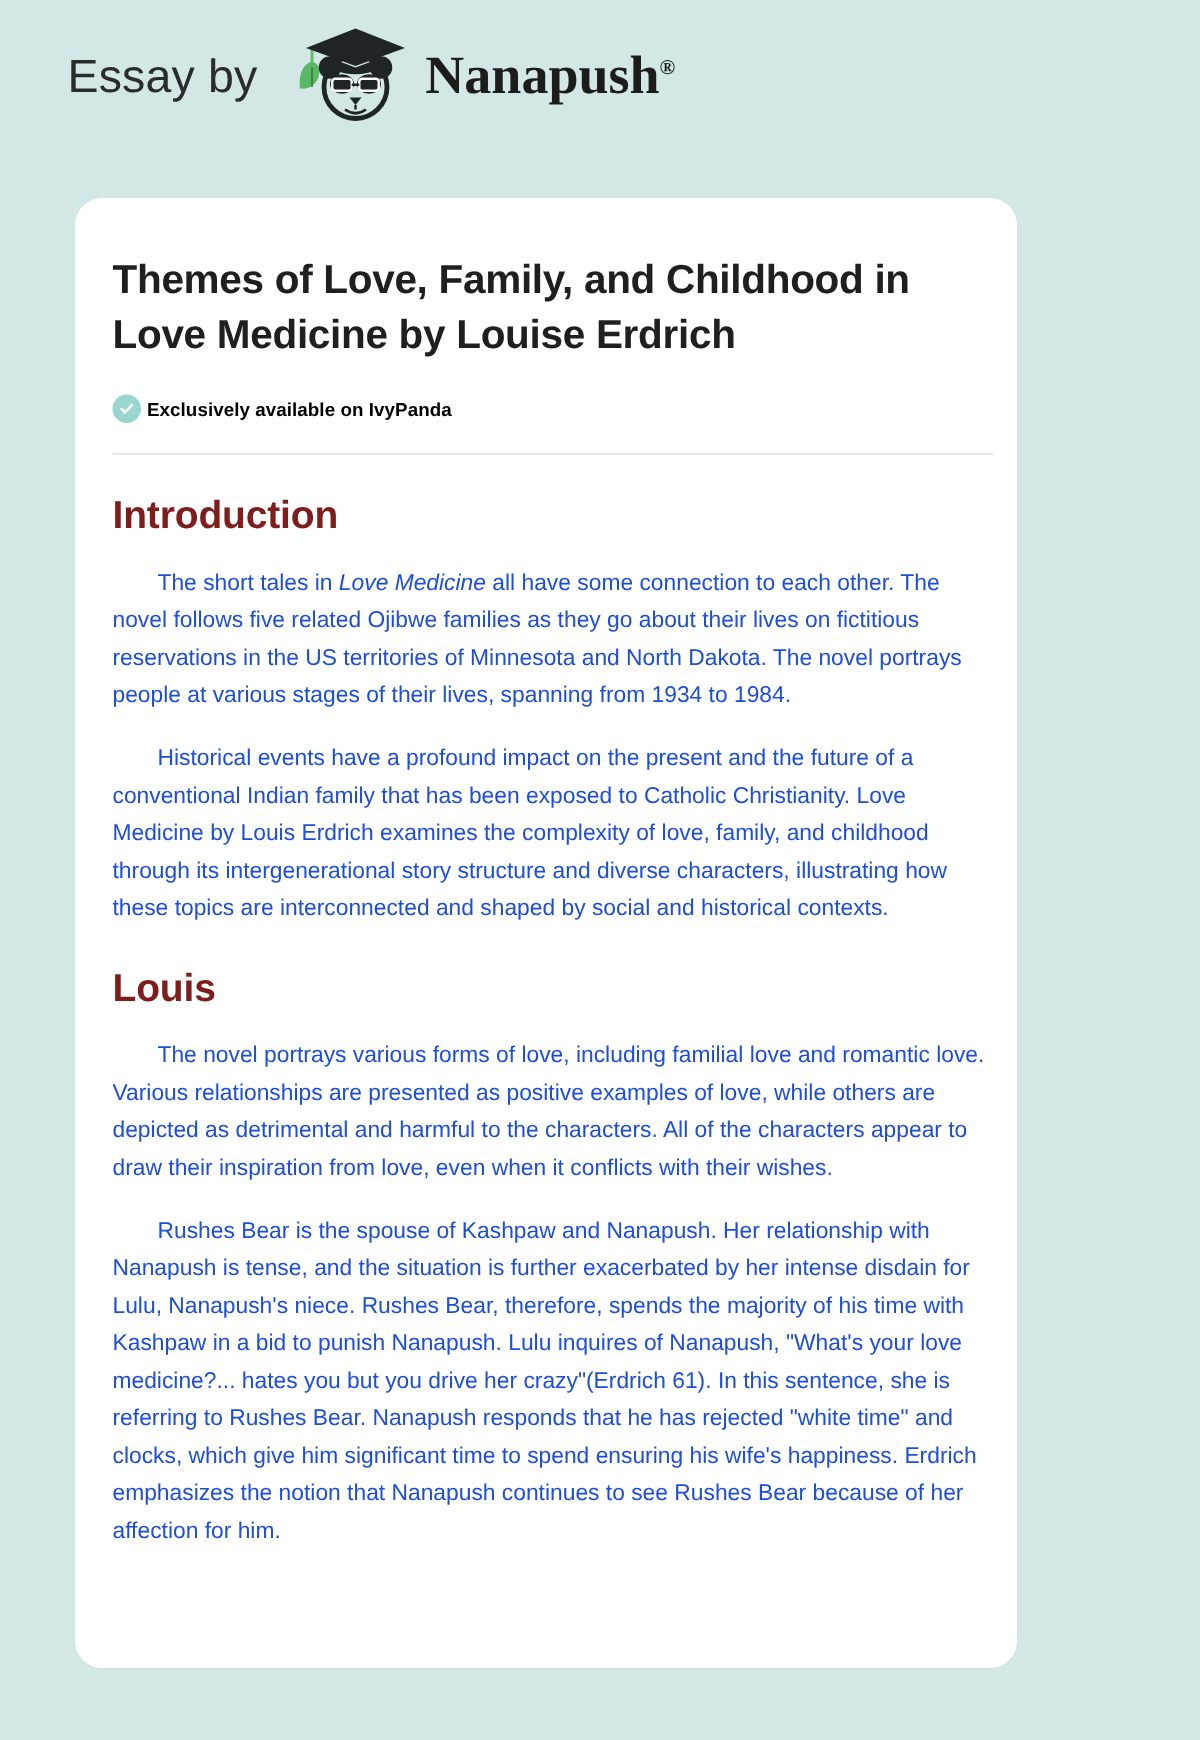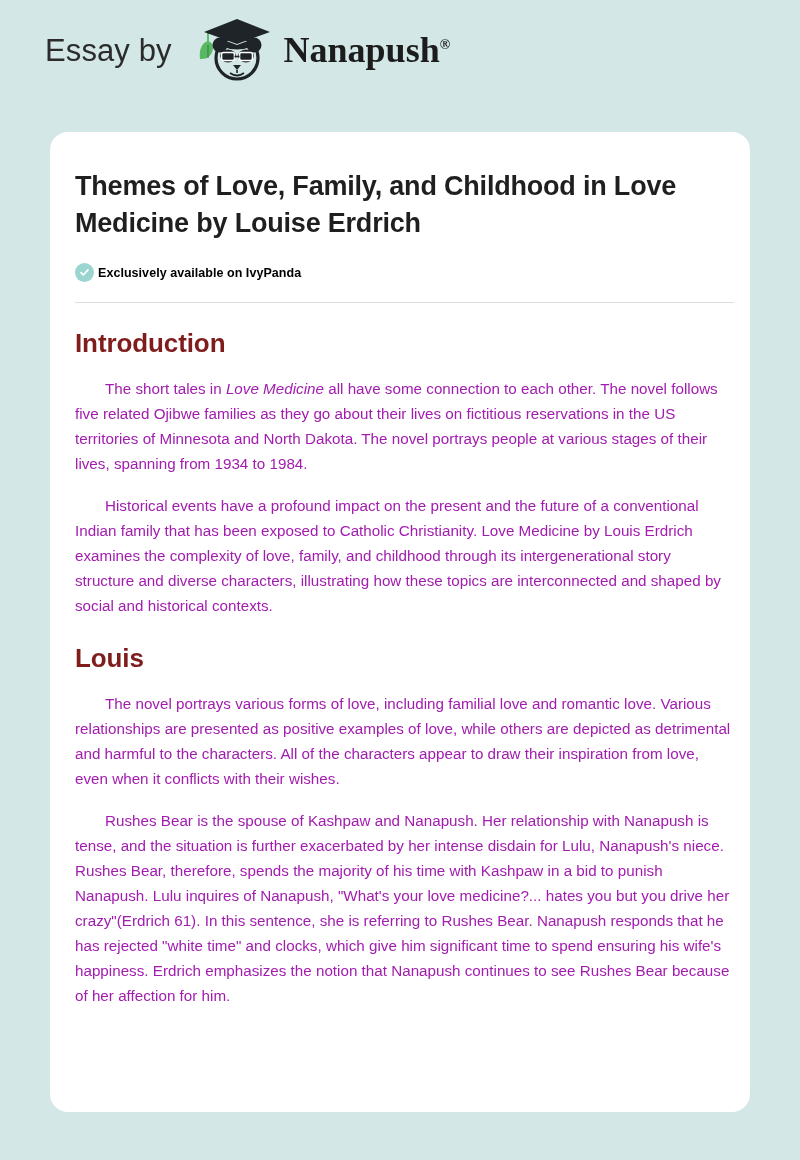--- a/index.html
+++ b/index.html
@@ -55,21 +55,21 @@
     font-size: 14px;
     vertical-align: super;
     line-height: 0;
   }
 
   
   .paper-card {
     position: absolute;
     left: 50px;
     top: 132px;
-    width: 700px;
+    width: 628px;
     height: 980px;
     background: #ffffff;
     border-radius: 18px;
     box-sizing: border-box;
     padding: 36px 16px 0 25px;
     overflow: hidden;
   }
 
   .doc-title {
     font-size: 27px;
@@ -115,21 +115,21 @@
     font-size: 26px;
     font-weight: bold;
     color: #7f1d1d;
     margin: 25px 0 0 0;
     letter-spacing: -0.1px;
   }
 
   .body-paragraph {
     font-size: 15.2px;
     line-height: 25px;
-    color: #a21caf;
+    color: #1d4ed8;
     margin: 17px 0 0 0;
     text-indent: 30px;
     letter-spacing: 0.01px;
   }
   .body-paragraph em { font-style: italic; }
 </style>
 </head>
 <body>
 
 <div class="brand-header">

